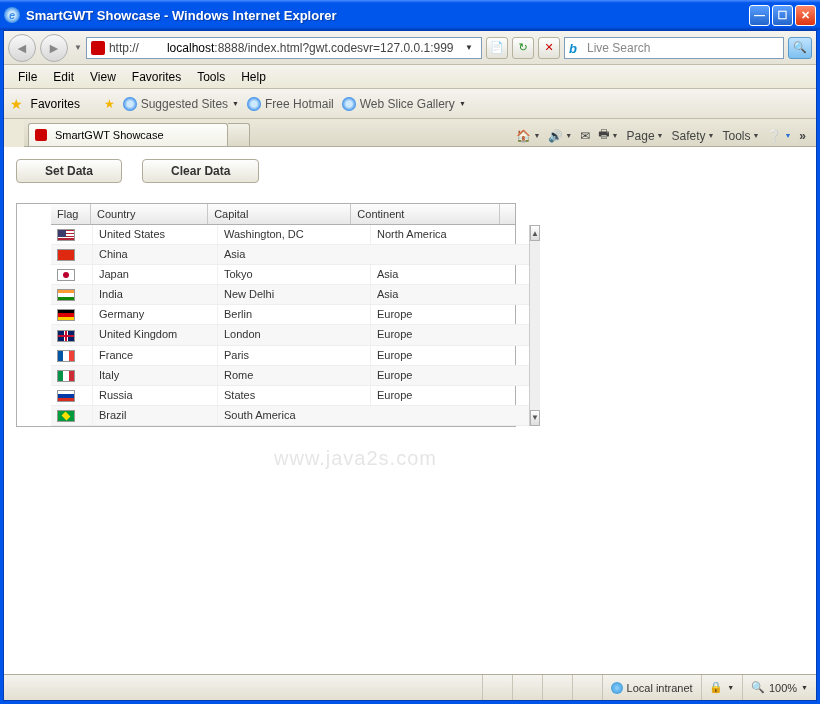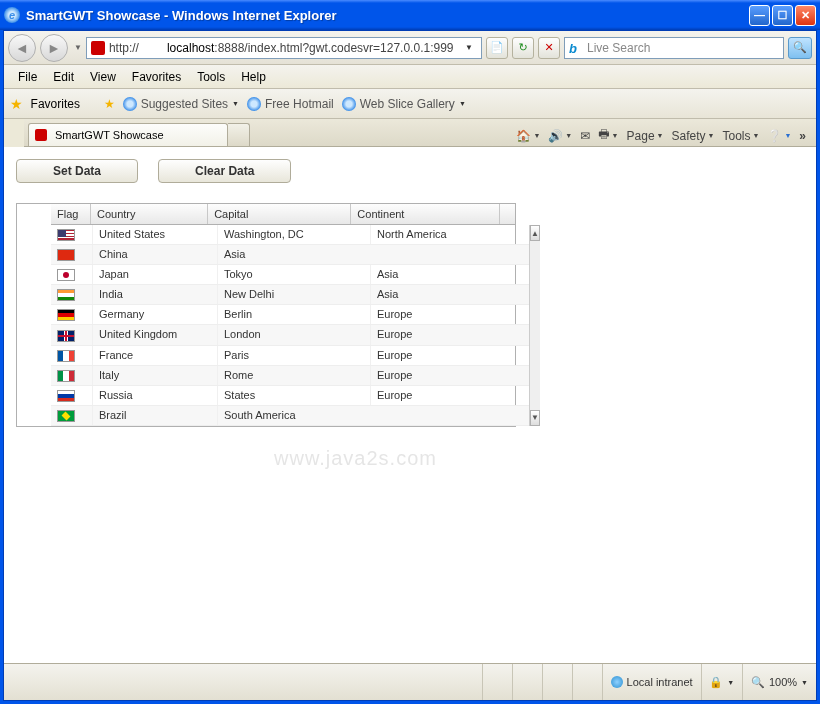--- a/index.html
+++ b/index.html
@@ -51,21 +51,21 @@
 .tab { height: 23px; width: 200px; background: linear-gradient(to bottom, #fdfdfb, #f2f1e8); border: 1px solid #b0ac9a; border-bottom: none; border-radius: 3px 3px 0 0; display: flex; align-items: center; padding: 0 6px; gap: 4px; font-size: 11px; }
 .tab-new { height: 23px; width: 22px; background: linear-gradient(to bottom, #f2f1e8, #ddd9c8); border: 1px solid #b0ac9a; border-bottom: none; border-left: none; border-radius: 0 3px 0 0; }
 .tab-tools { margin-left: auto; display: flex; align-items: center; gap: 8px; padding-right: 6px; color:#444; }
 .tab-tools .tool { display: flex; align-items: center; gap: 2px; font-size: 12px; }
 .tab-tools .chev { font-size: 7px; }
 
 
 .content { flex: 1; background: #fff; padding: 12px; overflow: auto; position: relative; }
 .watermark { position: absolute; top: 300px; left: 270px; font-size: 20px; color: rgba(150,150,150,0.25); pointer-events: none; letter-spacing: 1px; }
 .btn-row { display: flex; gap: 20px; margin-bottom: 20px; }
-.gwt-btn { padding: 4px 36px; font-size: 12px; background: linear-gradient(to bottom, #fefefe, #e8e6da); border: 1px solid #b0ac9a; border-radius: 4px; color: #333; font-weight: bold; }
+.gwt-btn { padding: 4px 28px; font-size: 12px; background: linear-gradient(to bottom, #fefefe, #e8e6da); border: 1px solid #b0ac9a; border-radius: 4px; color: #333; font-weight: bold; }
 
 .grid { width: 500px; border: 1px solid #b0b0b0; padding-left: 34px; }
 .grid-header { display: flex; background: linear-gradient(to bottom, #fdfdfd, #e8e8e8); border-bottom: 1px solid #b0b0b0; }
 .gh-cell { padding: 4px 6px; border-right: 1px solid #c8c8c8; font-size: 11px; color: #333; }
 .grid-body { display: flex; }
 .grid-rows { flex: 1; }
 .grid-row { display: flex; border-bottom: 1px solid #eee; }
 .grid-row.alt { background: #f7f7f7; }
 .g-cell { padding: 3px 6px; font-size: 11px; color: #333; border-right: 1px solid #f0f0f0; }
 .col-flag { width: 42px; }
@@ -87,21 +87,21 @@
 .flag-uk { background:#012169; position:relative; overflow:hidden; }
 .flag-uk::before { content:""; position:absolute; inset:0; background: linear-gradient(to bottom, transparent 40%, #fff 40% 60%, transparent 60%), linear-gradient(to right, transparent 40%, #fff 40% 60%, transparent 60%); }
 .flag-uk::after { content:""; position:absolute; inset:0; background: linear-gradient(to bottom, transparent 44%, #c8102e 44% 56%, transparent 56%), linear-gradient(to right, transparent 44%, #c8102e 44% 56%, transparent 56%); }
 .flag-fr { background: linear-gradient(to right, #0055a4 0 33%, #fff 33% 66%, #ef4135 66% 100%); }
 .flag-it { background: linear-gradient(to right, #009246 0 33%, #fff 33% 66%, #ce2b37 66% 100%); }
 .flag-ru { background: linear-gradient(to bottom, #fff 0 33%, #0039a6 33% 66%, #d52b1e 66% 100%); }
 .flag-br { background:#009c3b; position:relative; }
 .flag-br::before { content:""; position:absolute; left:3px; top:1px; width:10px; height:8px; background:#ffdf00; transform:rotate(45deg) scale(0.7); }
 
 
-.status-bar { height: 37px; background: linear-gradient(to bottom, #f4f3ee, #e3e0d2); border-top: 1px solid #b0ac9a; display: flex; align-items: flex-start; font-size: 11px; color: #333; }
+.status-bar { height: 26px; background: linear-gradient(to bottom, #f4f3ee, #e3e0d2); border-top: 1px solid #b0ac9a; display: flex; align-items: flex-start; font-size: 11px; color: #333; }
 .status-bar .seg { padding: 0 8px; border-left: 1px solid #c8c5b6; height: 100%; display: flex; align-items: center; gap: 4px; }
 .status-bar .spacer { flex: 1; }
 .globe { width:12px; height:12px; border-radius:50%; background: radial-gradient(circle,#8ed1ff,#2a8ed0); display:inline-block; }
 </style>
 </head>
 <body>
 
 <div class="window">
 
   <div class="titlebar">

